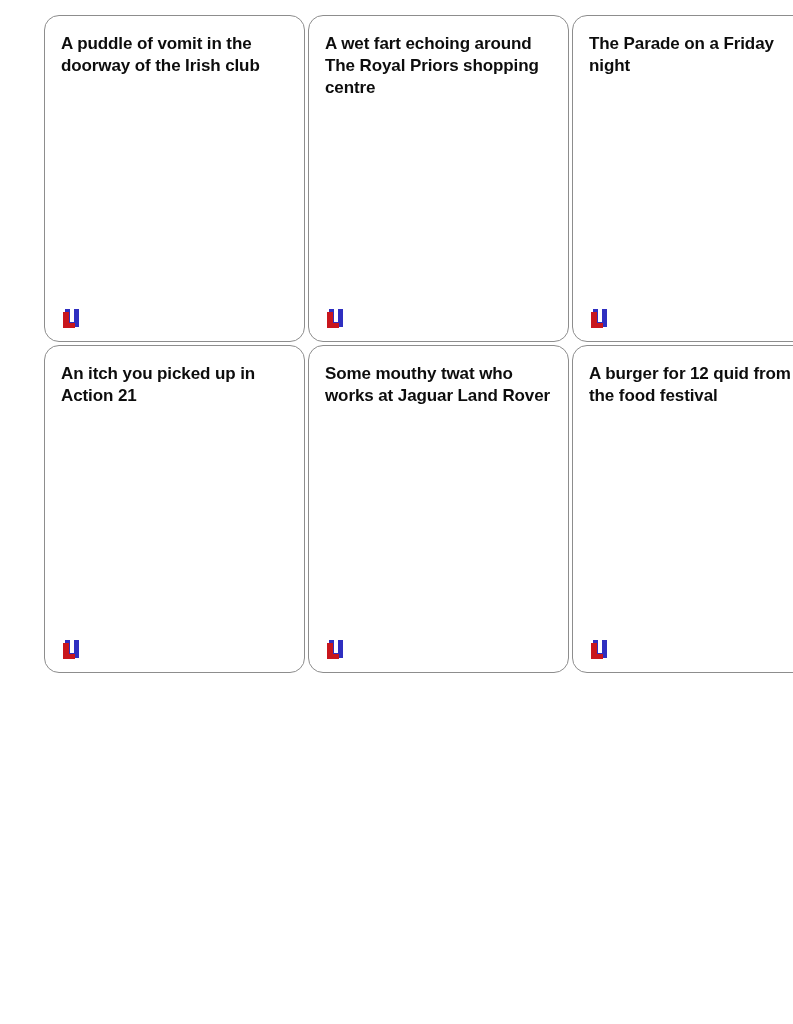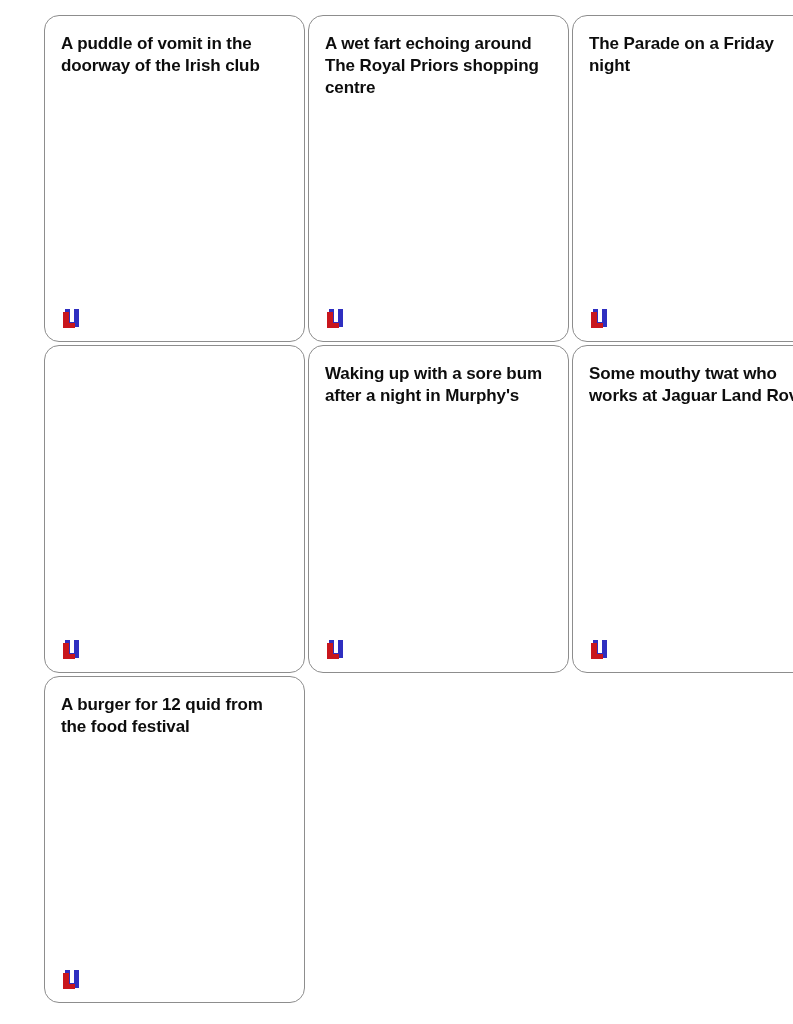--- a/index.html
+++ b/index.html
@@ -77,38 +77,30 @@
     <div class="card-logo">
       <svg width="18" height="20" viewBox="0 0 18 20">
         <path class="logo-blue" d="M3 0 H8 V13 H12 V0 H17 V18 H3 Z"></path>
         <path class="logo-red" d="M1 3 H7 V14 H13 V19 H1 Z"></path>
       </svg>
     </div>
   </div>
 
 
   <div class="card">
+    <div class="card-text">An itch you picked up in Action 21</div>
     <div class="card-logo">
       <svg width="18" height="20" viewBox="0 0 18 20">
         <path class="logo-blue" d="M3 0 H8 V13 H12 V0 H17 V18 H3 Z"></path>
         <path class="logo-red" d="M1 3 H7 V14 H13 V19 H1 Z"></path>
       </svg>
     </div>
   </div>
 
 
-  <div class="card">
-    <div class="card-text">Waking up with a sore bum after a night in Murphy's</div>
-    <div class="card-logo">
-      <svg width="18" height="20" viewBox="0 0 18 20">
-        <path class="logo-blue" d="M3 0 H8 V13 H12 V0 H17 V18 H3 Z"></path>
-        <path class="logo-red" d="M1 3 H7 V14 H13 V19 H1 Z"></path>
-      </svg>
-    </div>
-  </div>
 
   <div class="card">
     <div class="card-text">Some mouthy twat who works at Jaguar Land Rover</div>
     <div class="card-logo">
       <svg width="18" height="20" viewBox="0 0 18 20">
         <path class="logo-blue" d="M3 0 H8 V13 H12 V0 H17 V18 H3 Z"></path>
         <path class="logo-red" d="M1 3 H7 V14 H13 V19 H1 Z"></path>
       </svg>
     </div>
   </div>

